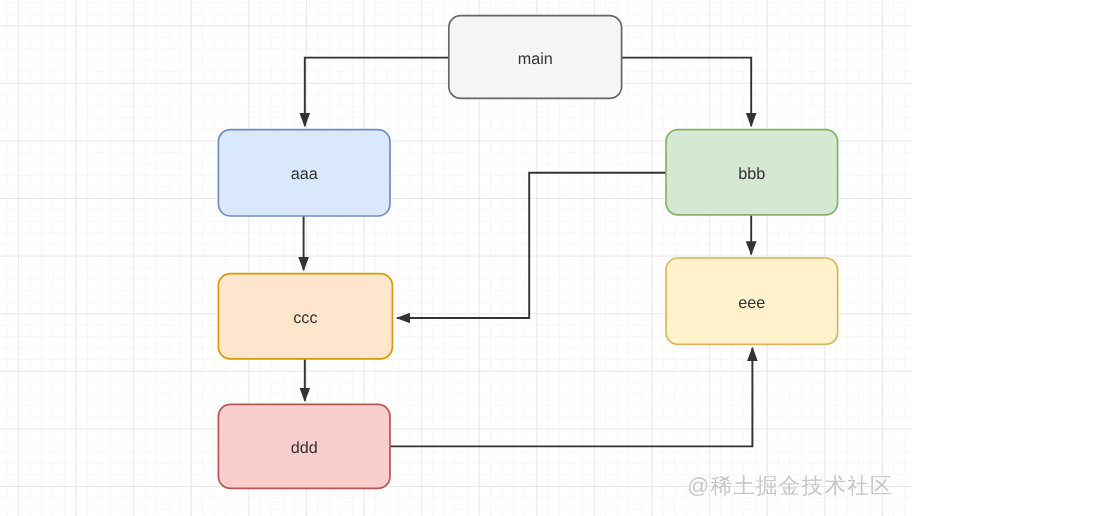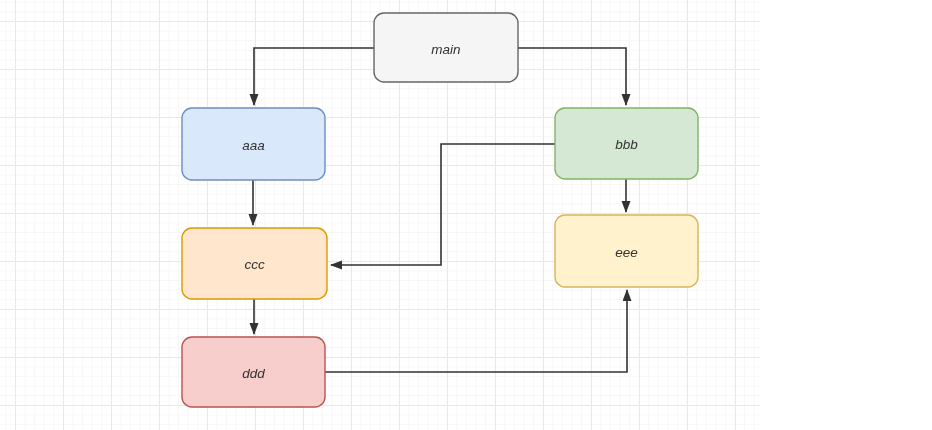--- a/index.html
+++ b/index.html
@@ -13,21 +13,20 @@
     position: relative;
     width: 760px; height: 430px;
     background-color: #ffffff;
     background-image:
       linear-gradient(to right, #e9e9e9 1px, transparent 1px),
       linear-gradient(to bottom, #e9e9e9 1px, transparent 1px),
       linear-gradient(to right, #f7f7f7 1px, transparent 1px),
       linear-gradient(to bottom, #f7f7f7 1px, transparent 1px);
     background-size: 48px 48px, 48px 48px, 9.6px 9.6px, 9.6px 9.6px;
     background-position: 15px 0, 0 21px, 5.4px 0, 0 1.8px;
-    font-style: italic;
   }
   svg.diagram {
     position: absolute;
     left: 0; top: 0;
     width: 932px; height: 430px;
     display: block;
   }
   .node-rect {
     stroke-width: 1.4;
   }
@@ -108,14 +107,15 @@
       <text class="node-label" x="253.5" y="373">ddd</text>
     </g>
 
     <g>
       <rect class="node-rect" x="555" y="215" width="143" height="72" rx="10" ry="10" fill="#fff2cc" stroke="#d6b656"></rect>
       <text class="node-label" x="626.5" y="252">eee</text>
     </g>
   </svg>
 
 
+  <div class="site-credit" style="color: rgb(198, 198, 198);">@稀土掘金技术社区</div>
 
 </div>
 
 </body></html>

